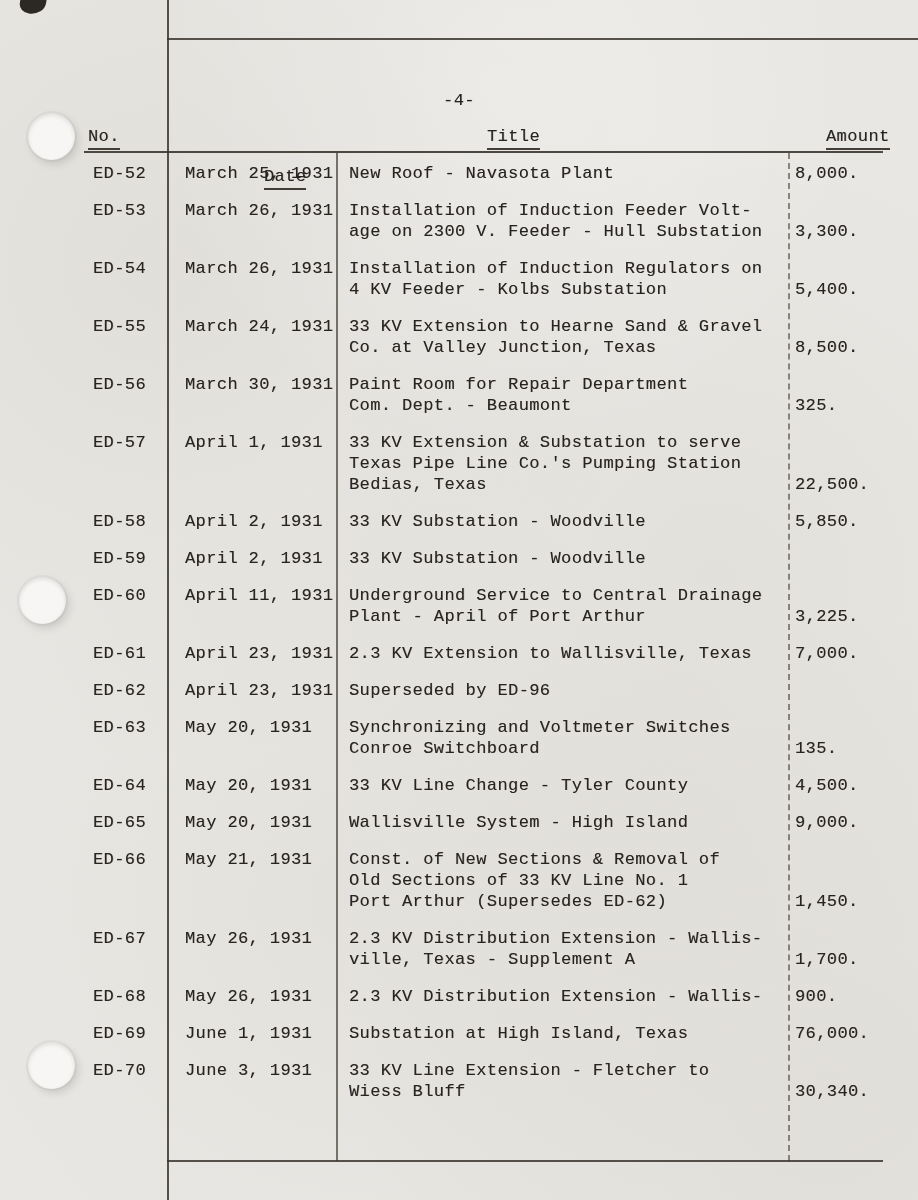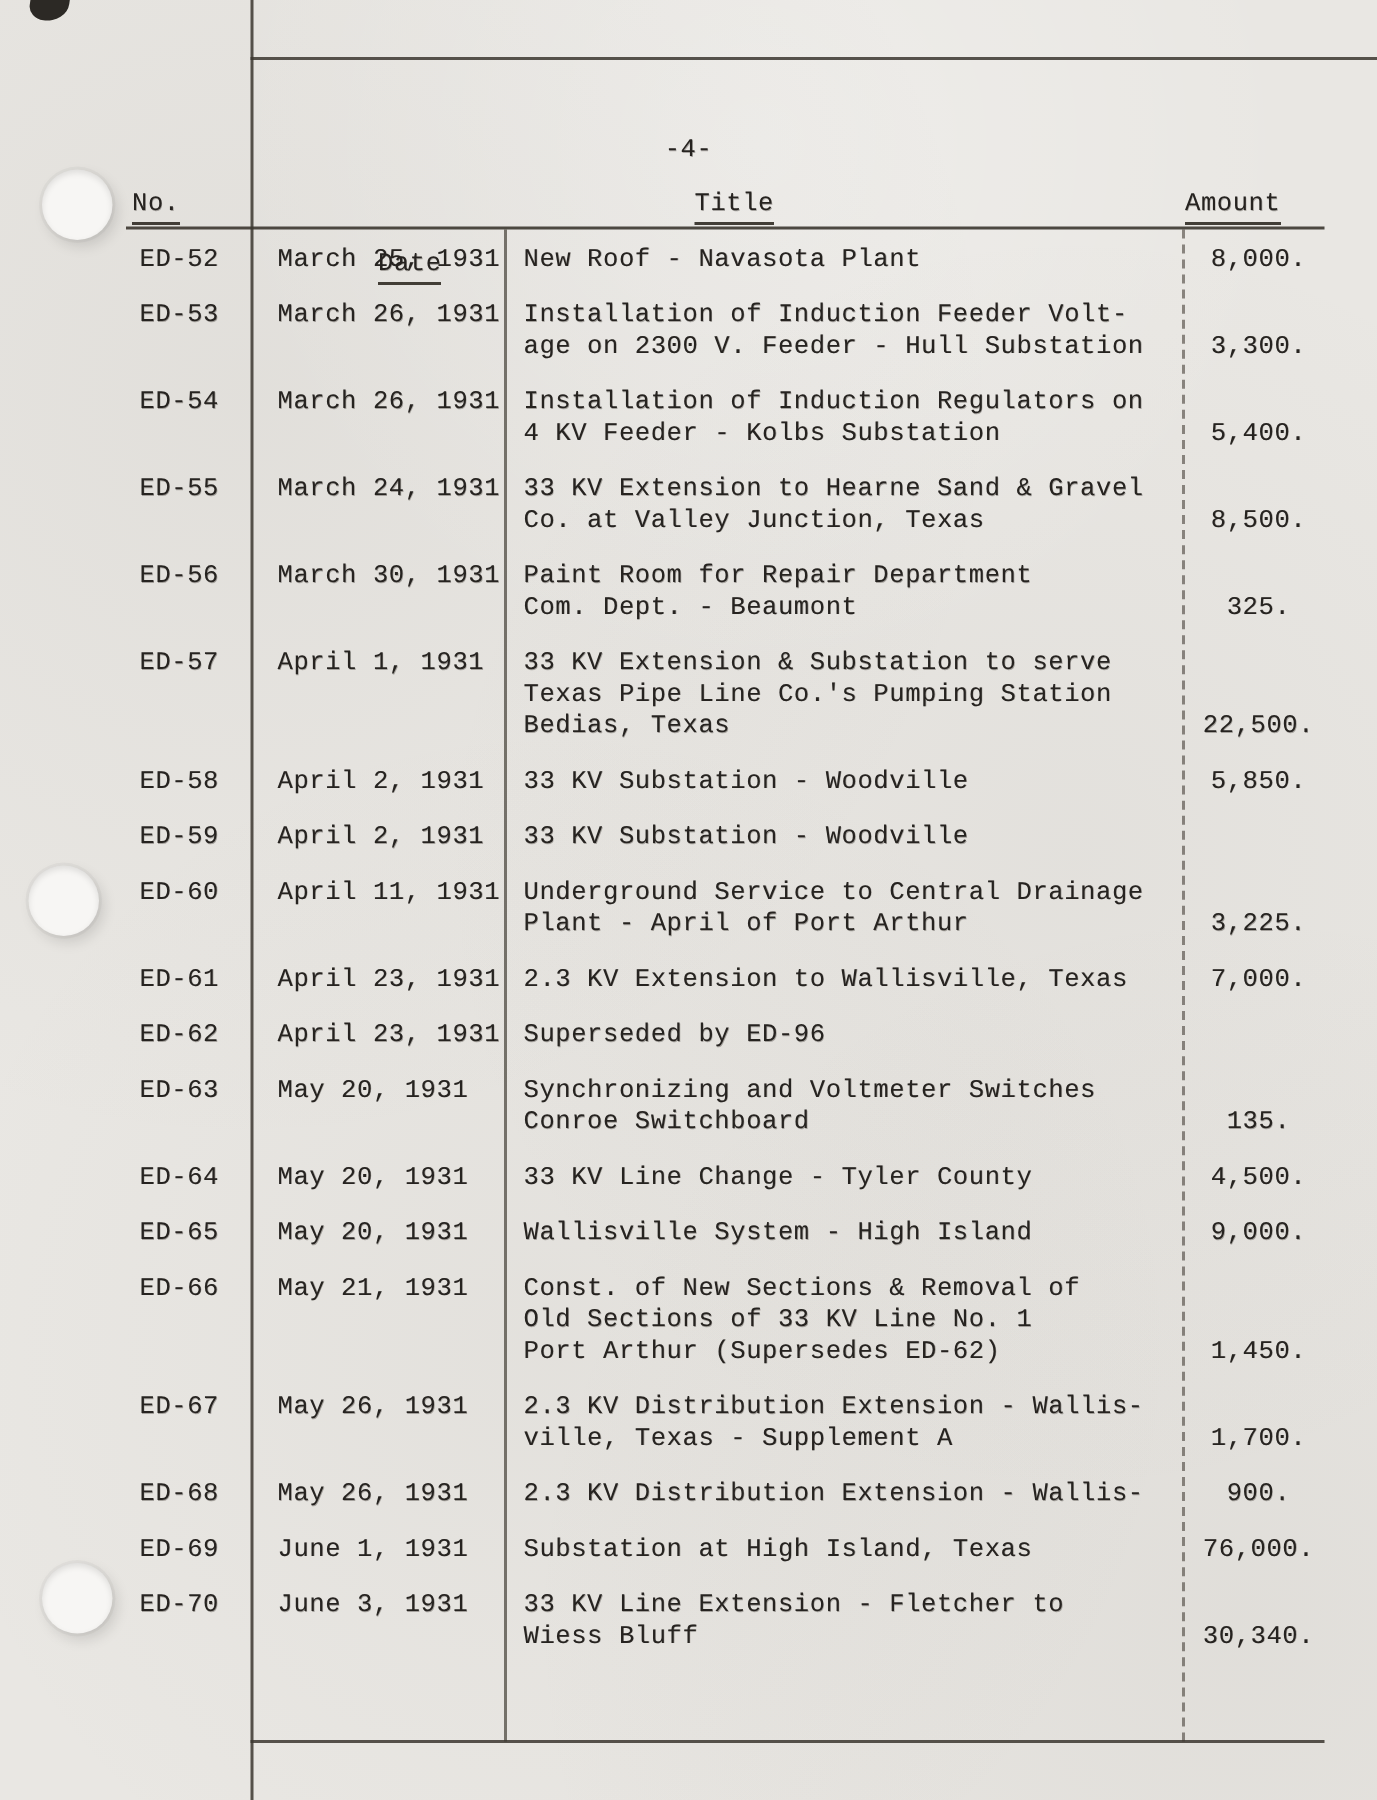--- a/index.html
+++ b/index.html
@@ -77,41 +77,42 @@
   .grid {
     display: grid;
     grid-template-columns: 83px 169px 453px 92px;
     align-items: start;
   }
   .header-row {
     position: absolute;
     top: 126px;
     left: 85px;
     width: 797px;
+    gap: 12px;
   }
   .hdr {
     display: inline-block;
     border-bottom: 2px solid rgba(48,43,36,0.9);
     padding-bottom: 1px;
   }
   .h-no   { padding-left: 3px; }
   .h-date { padding-left: 84px; margin-top: 40px; }
   .h-title{ padding-left: 126px; }
   .h-amount { text-align: left; padding-right: 2px; }
   .tbody {
     position: absolute;
     top: 163px;
     left: 90px;
     width: 797px;
   }
   .row { margin-bottom: 16px; }
   .cell-no    { padding-left: 3px; }
   .cell-date  { padding-left: 12px; white-space: nowrap; }
   .cell-title { padding-left: 7px; padding-right: 10px; }
-  .cell-amount{ text-align: center; padding-right: 4px; align-self: end; white-space: nowrap; }
+  .cell-amount{ text-align: left; padding-right: 4px; align-self: end; white-space: nowrap; }
 </style>
 </head>
 <body>
 
 <div class="page typewriter">
 
   <div class="corner-mark"></div>
 
   <div class="rule rule-left"></div>
   <div class="rule rule-top"></div>

